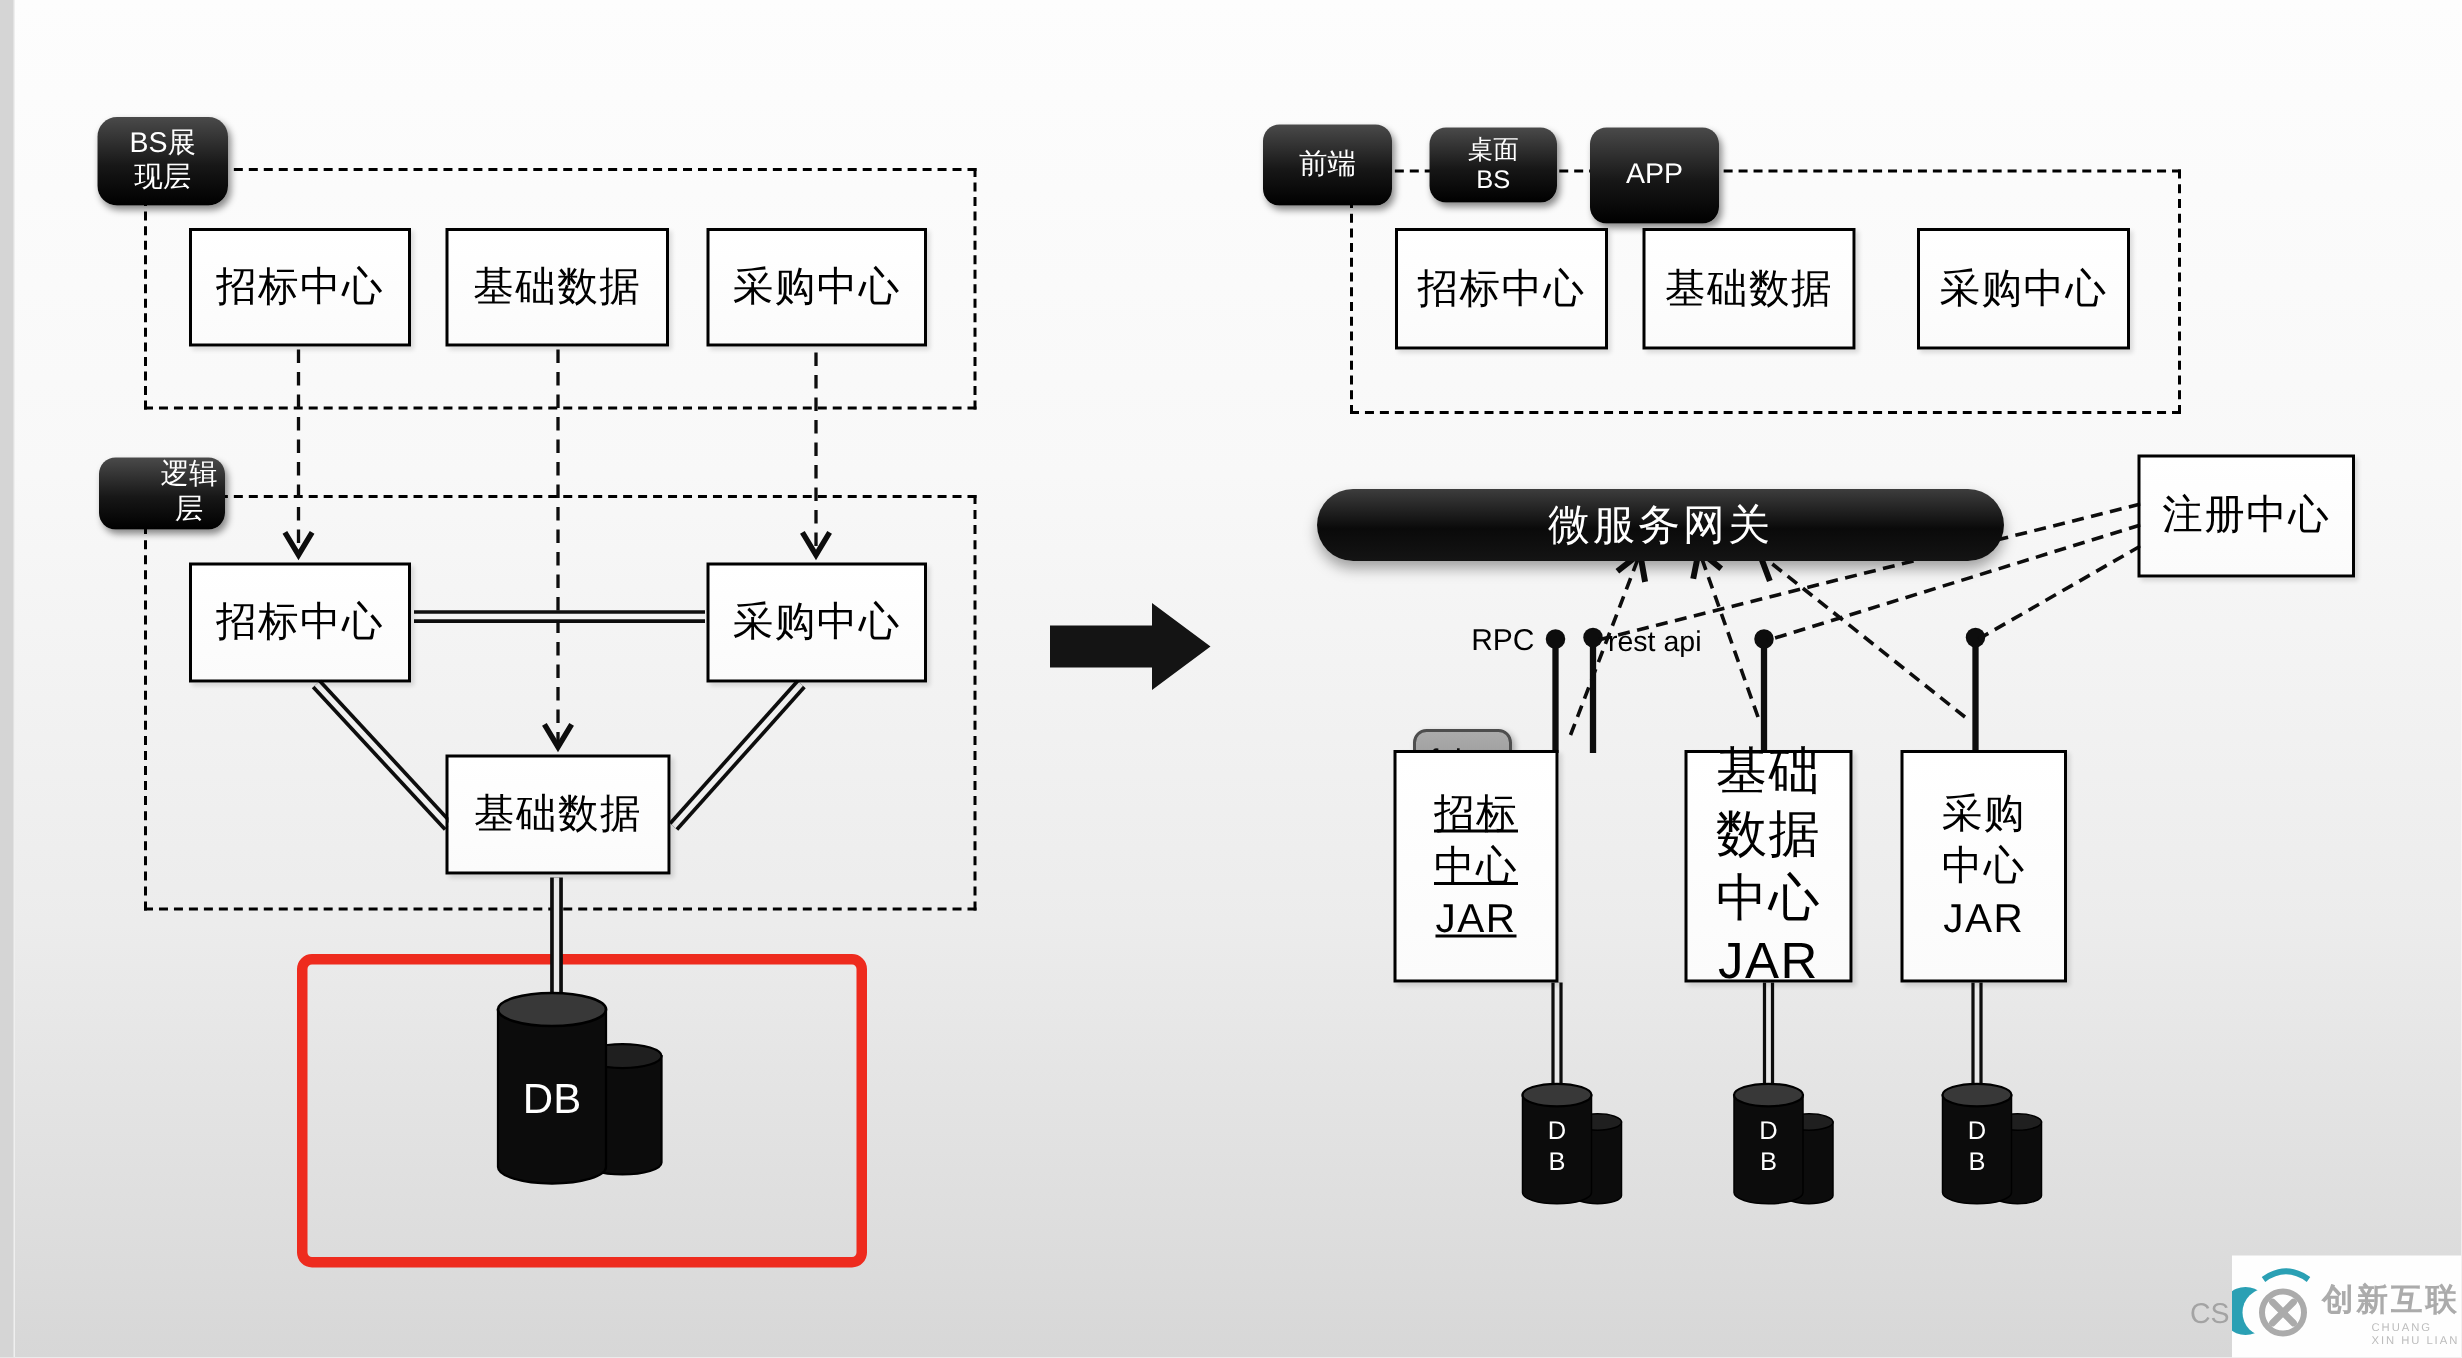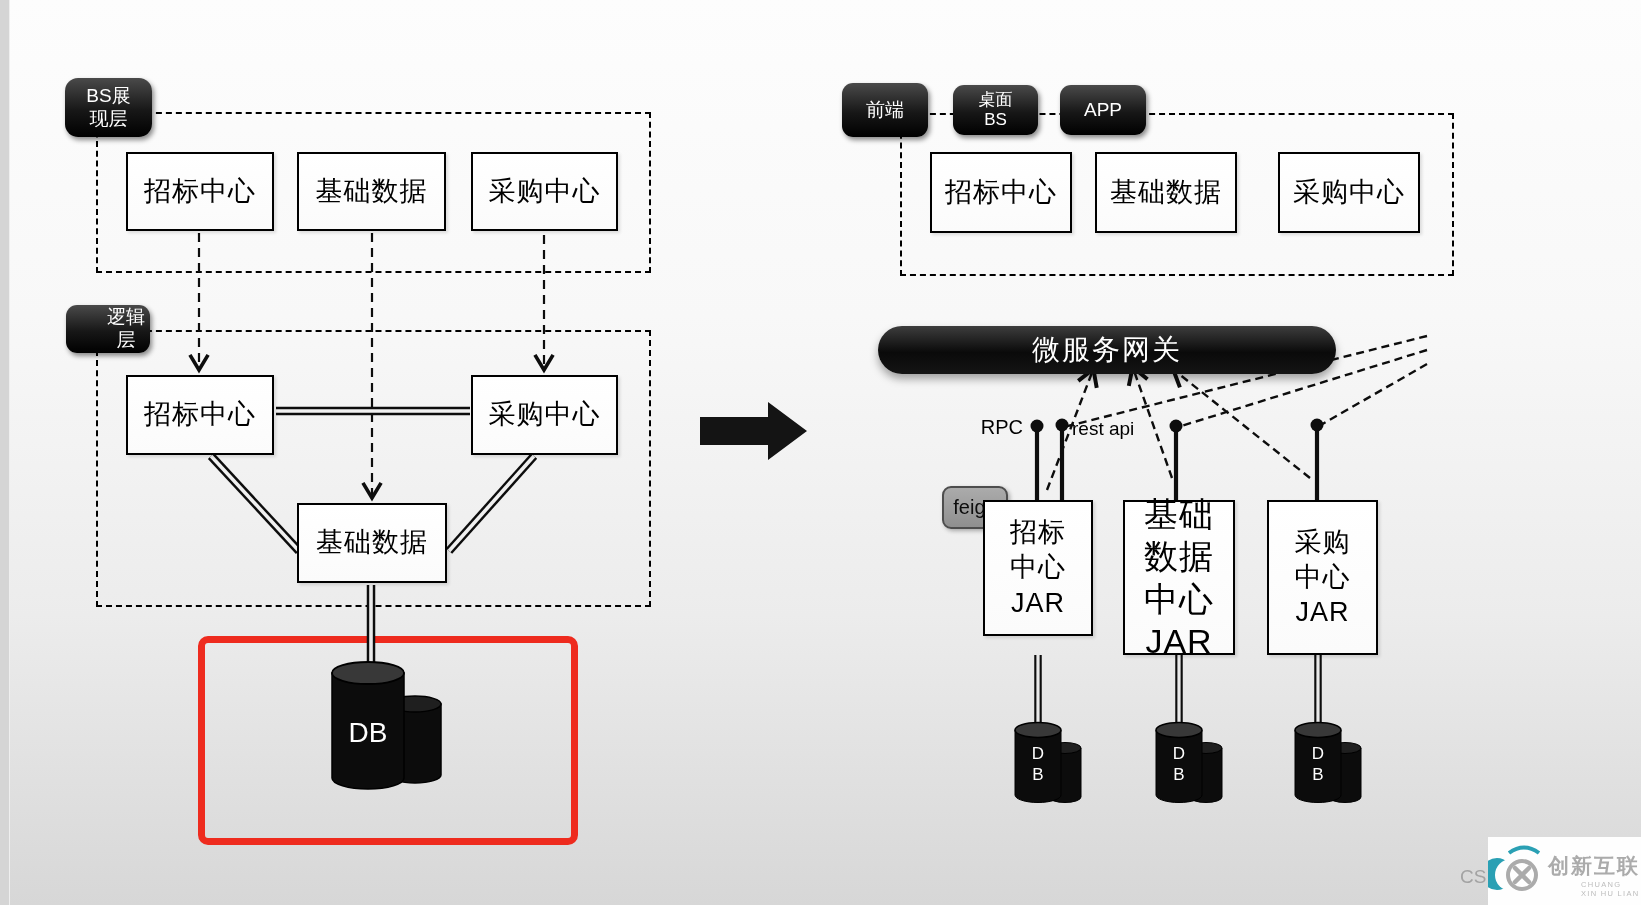--- a/index.html
+++ b/index.html
@@ -162,35 +162,36 @@
 
   <div class="abs wbox" style="left:126px;top:375px;width:148px;height:80px;">招标中心</div>
   <div class="abs wbox" style="left:471px;top:375px;width:147px;height:80px;">采购中心</div>
   <div class="abs wbox" style="left:297px;top:503px;width:150px;height:80px;">基础数据</div>
 
   <div class="abs dbtext" style="left:334px;top:717px;width:68px;font-size:28px;">DB</div>
 
   <div class="abs tag" style="left:842px;top:83px;width:86px;height:54px;">前端</div>
   <div class="abs tag pre" style="left:953px;top:85px;width:85px;height:50px;font-size:17px;">桌面
 BS</div>
-  <div class="abs tag" style="left:1060px;top:85px;width:86px;height:50px;">APP</div>
+  <div class="abs tag" style="left:1060px;top:85px;width:86px;height:64px;">APP</div>
 
   <div class="abs wbox" style="left:930px;top:152px;width:142px;height:81px;">招标中心</div>
   <div class="abs wbox" style="left:1095px;top:152px;width:142px;height:81px;">基础数据</div>
   <div class="abs wbox" style="left:1278px;top:152px;width:142px;height:81px;">采购中心</div>
 
   <div class="abs gateway" style="left:878px;top:314px;width:458px;height:48px;">微服务网关</div>
 
+  <div class="abs wbox" style="left:1425px;top:303px;width:145px;height:82px;">注册中心</div>
 
   <div class="abs small-label" style="left:975px;top:416px;width:48px;text-align:right;">RPC</div>
   <div class="abs small-label" style="left:1072px;top:418px;width:80px;font-size:19px;">rest api</div>
 
   <div class="abs feign" style="left:942px;top:486px;width:66px;height:43px;">feign</div>
 
-  <div class="abs wbox pre" style="left:983px;top:500px;width:110px;height:136px;">招标
+  <div class="abs wbox pre" style="left:929px;top:500px;width:110px;height:155px;text-decoration:underline;">招标
 中心
 JAR</div>
   <div class="abs wbox pre" style="left:1123px;top:500px;width:112px;height:155px;font-size:34px;line-height:1.25;">基础
 数据
 中心
 JAR</div>
   <div class="abs wbox pre" style="left:1267px;top:500px;width:111px;height:155px;">采购
 中心
 JAR</div>
 

